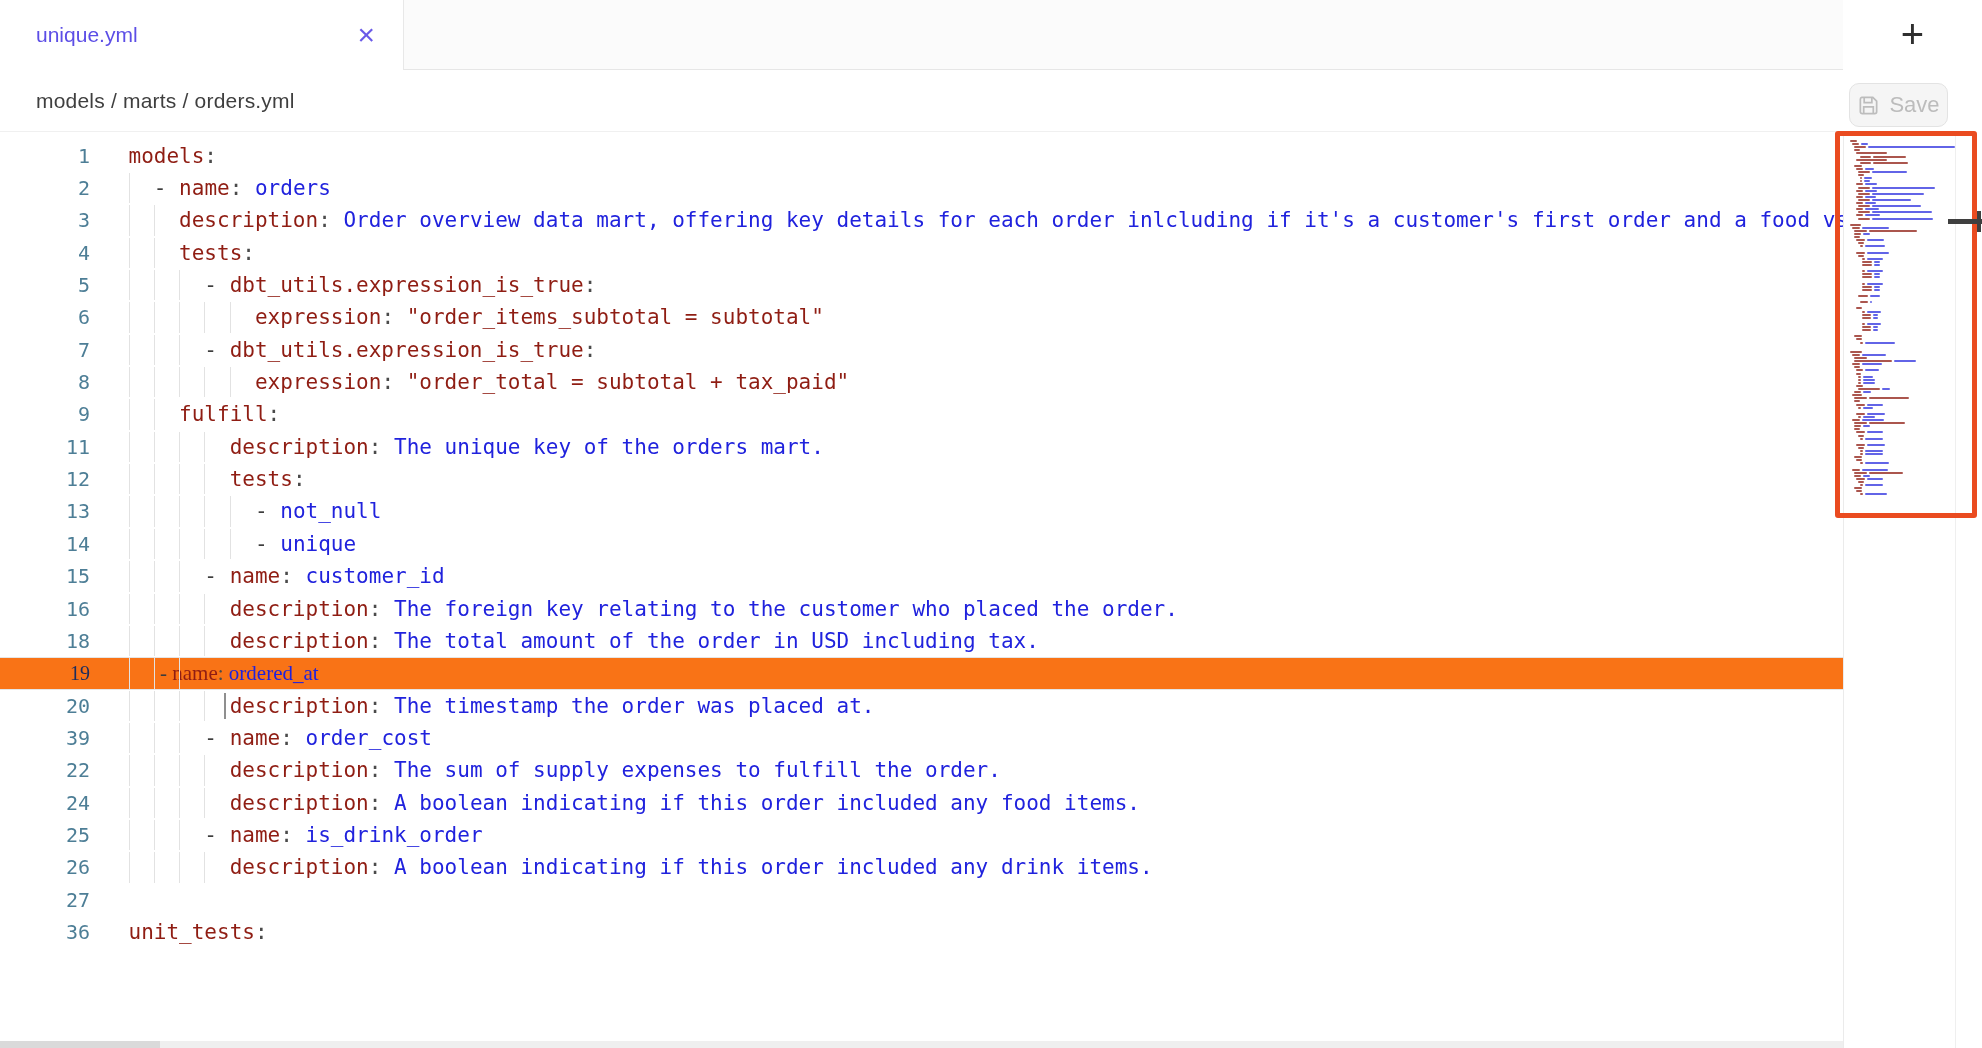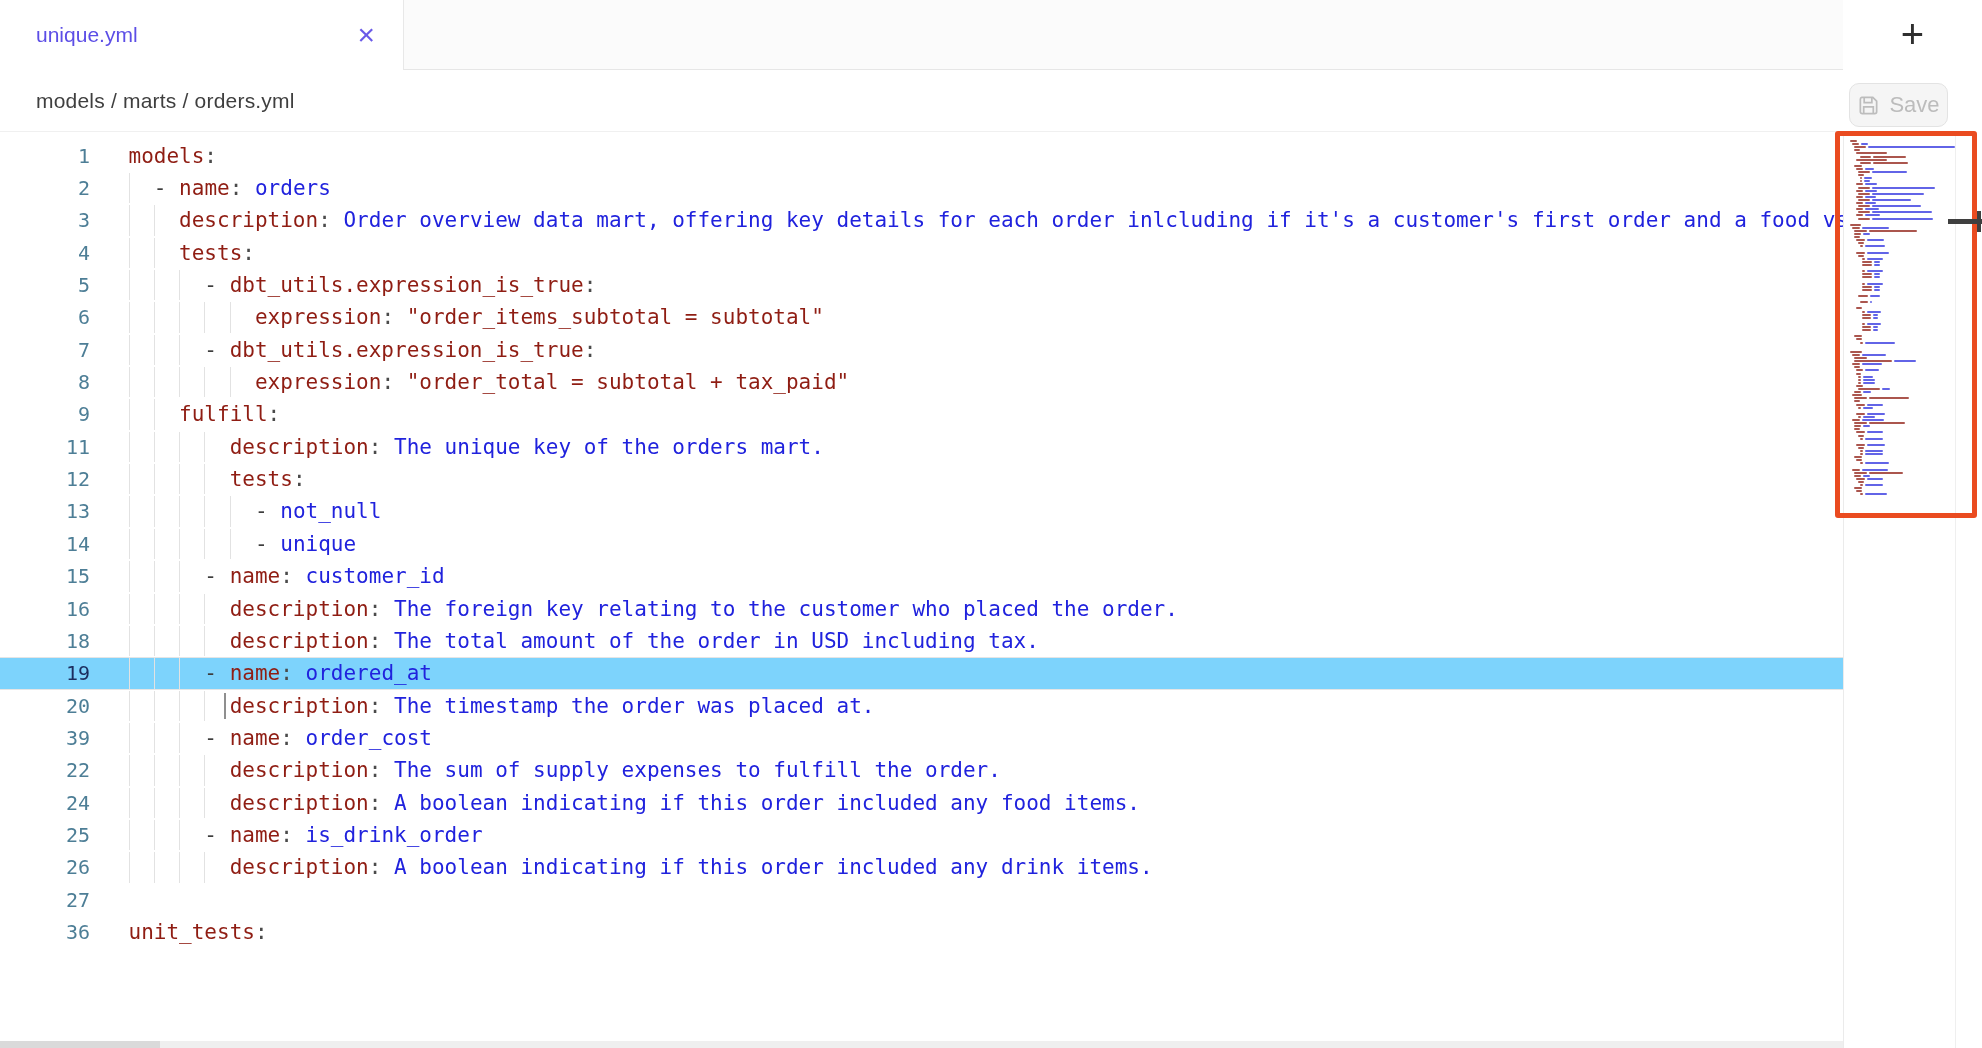--- a/index.html
+++ b/index.html
@@ -30,22 +30,22 @@
               color:#bcbcbc; font-size:22px; font-weight:500; cursor:default; }
   .save-btn svg { display:block; }
 
   
   .editor { position:absolute; left:0; top:132px; width:1843px; height:916px;
             background:#ffffff; overflow:hidden; }
   .lines { position:absolute; left:0; top:7.5px; width:1843px; }
   .line-row { position:relative; height:32.36px; width:1843px;
               font-family:"DejaVu Sans Mono", monospace; font-size:21px; line-height:32.36px;
               white-space:pre; cursor:text; }
-  .line-row.active { background:#7dd3fc;
-              box-shadow: inset 0 1px 0 #e5e5e5, inset 0 -1px 0 #e5e5e5; }
+  .line-row.active { background:#f97316;
+              box-shadow: inset 0 1px 0 #e5e5e5, inset 0 -1px 0 #e5e5e5; font-family: Liberation Serif, serif; }
   .ln { position:absolute; left:0; top:0; width:90px; text-align:right;
         font-size:20px; color:#4d7e96; }
   .line-row.active .ln { color:#1c2d5e; }
   .code { position:absolute; left:128.5px; top:0; white-space:pre; }
   .guide { position:absolute; top:1px; bottom:1px; width:1px; background:#e2e2e2; }
   .caret { position:absolute; top:3px; bottom:3px; width:2.5px; background:#8f8f8f; }
 
   .tk-k, .tk-s { color:#8f1d13; }
   .tk-v { color:#2022dd; }
   .tk-d { color:#3d3d3d; }

